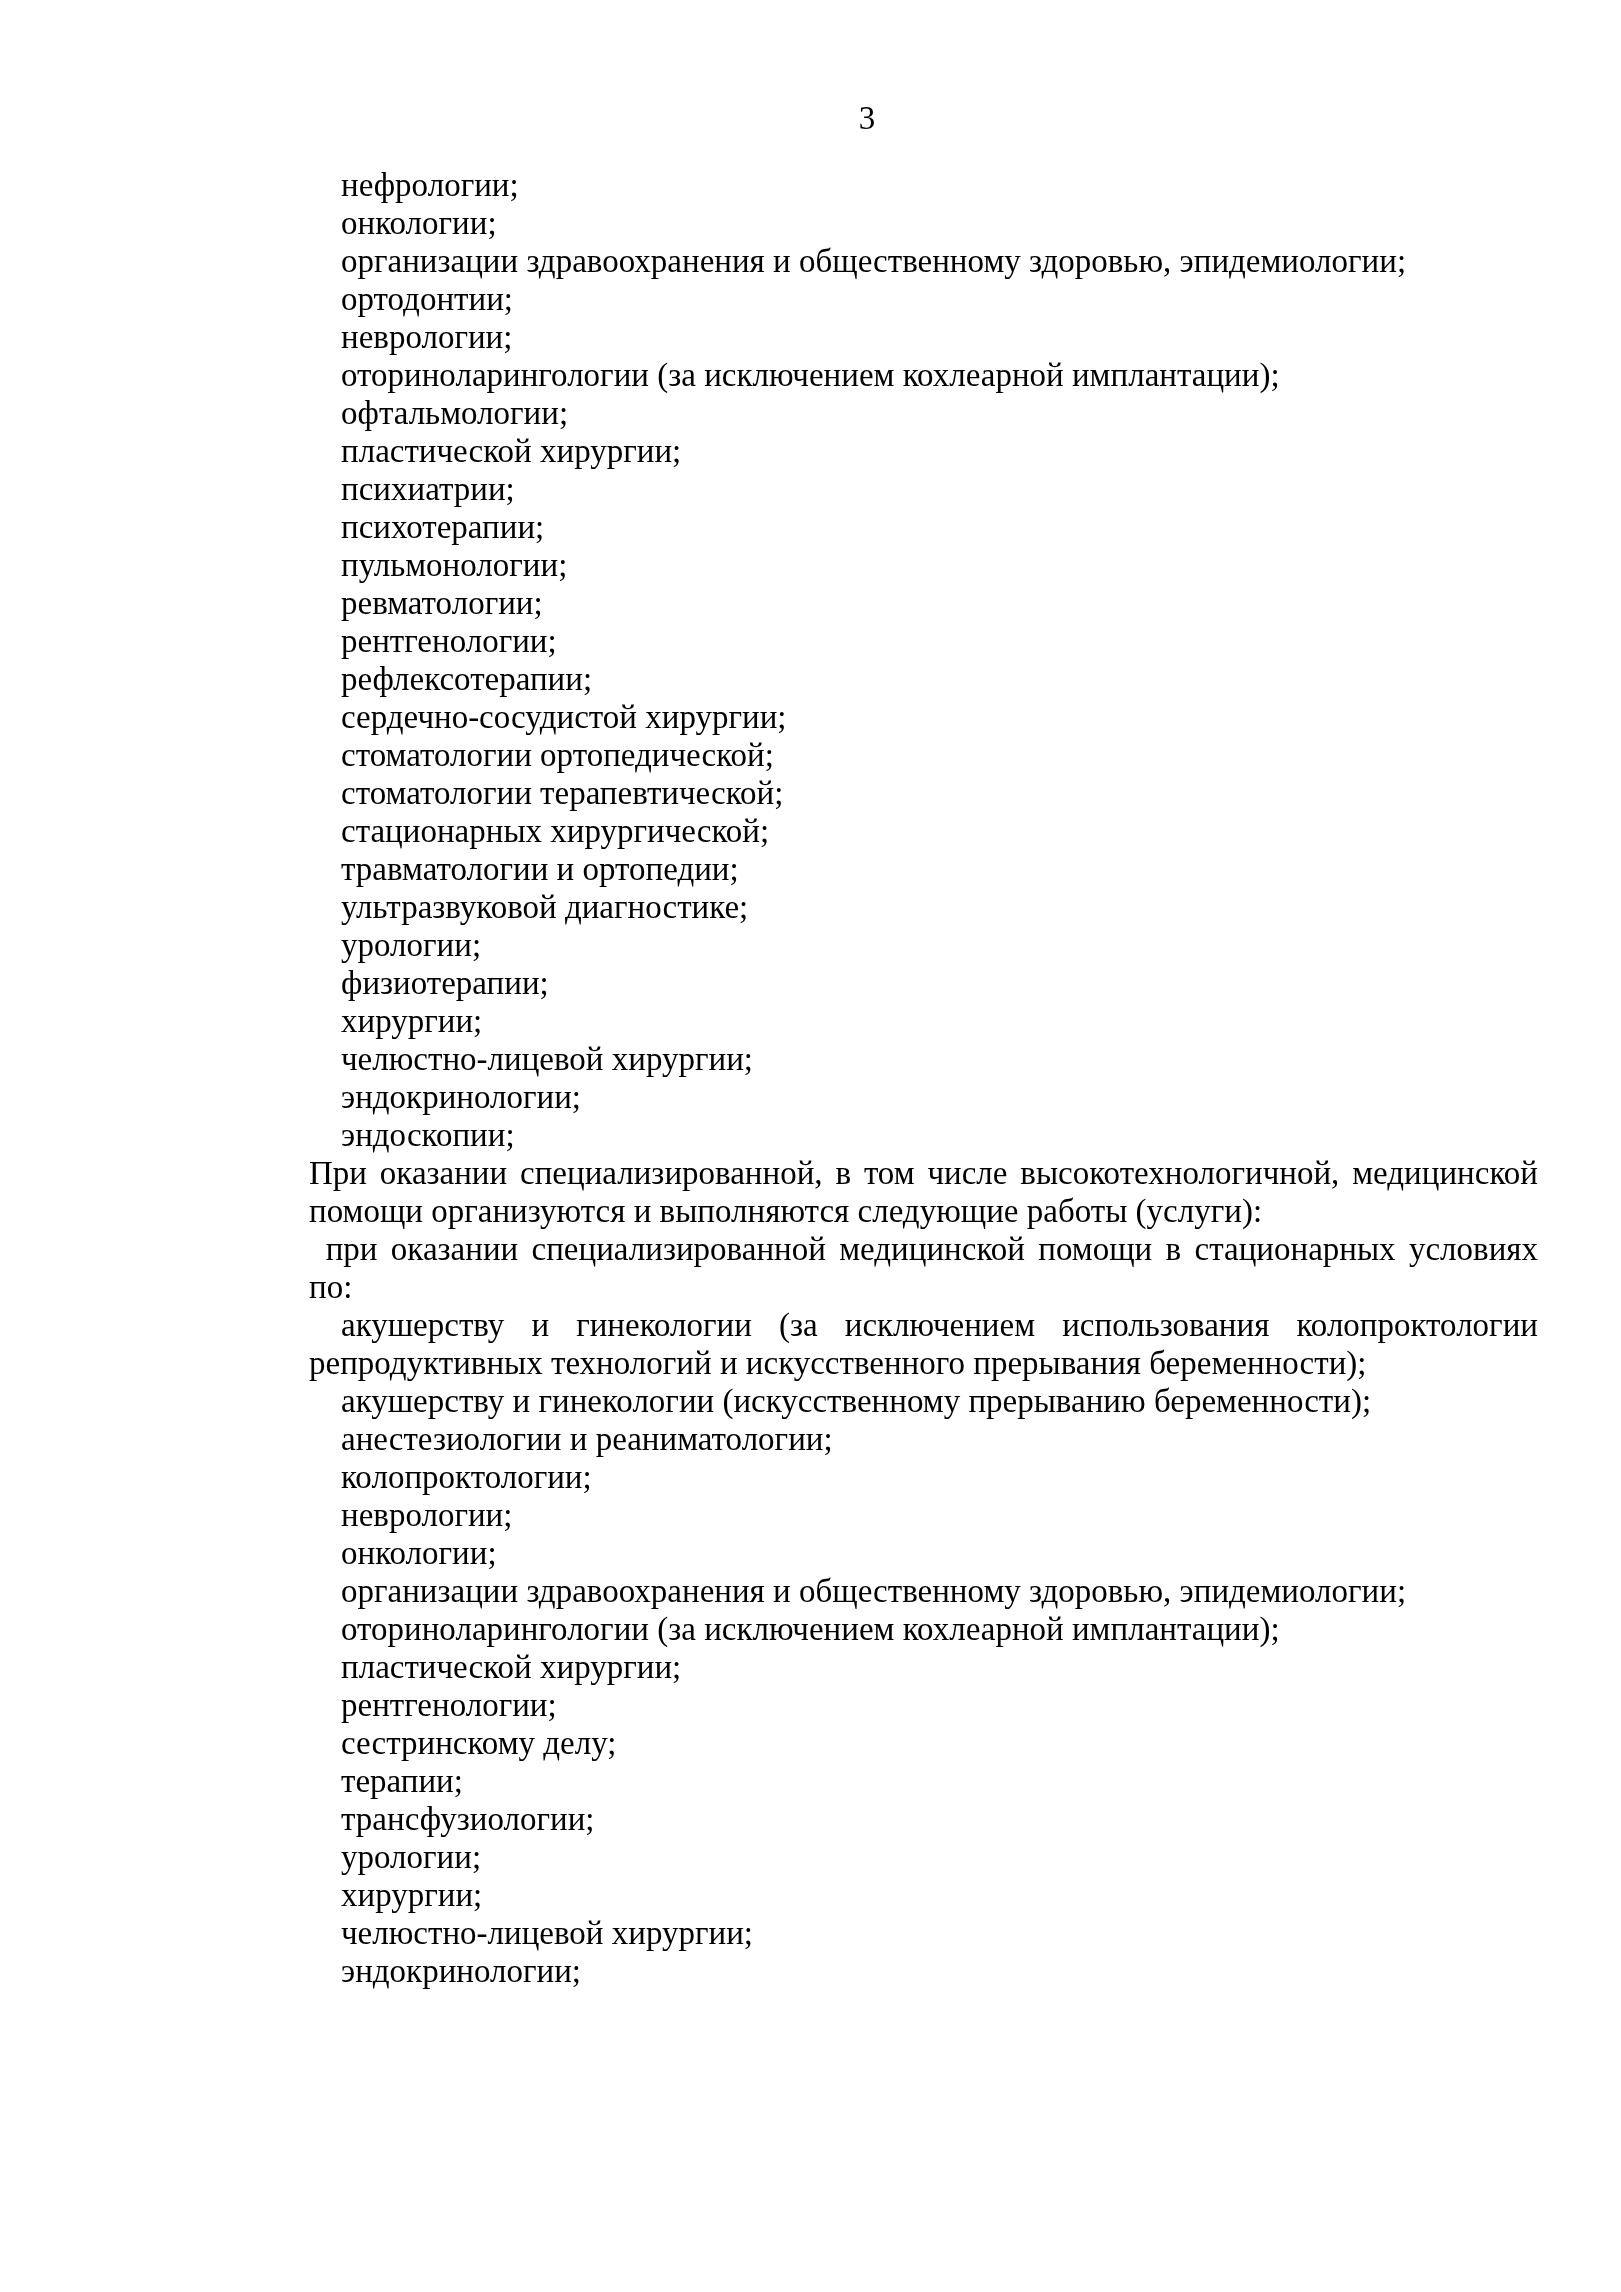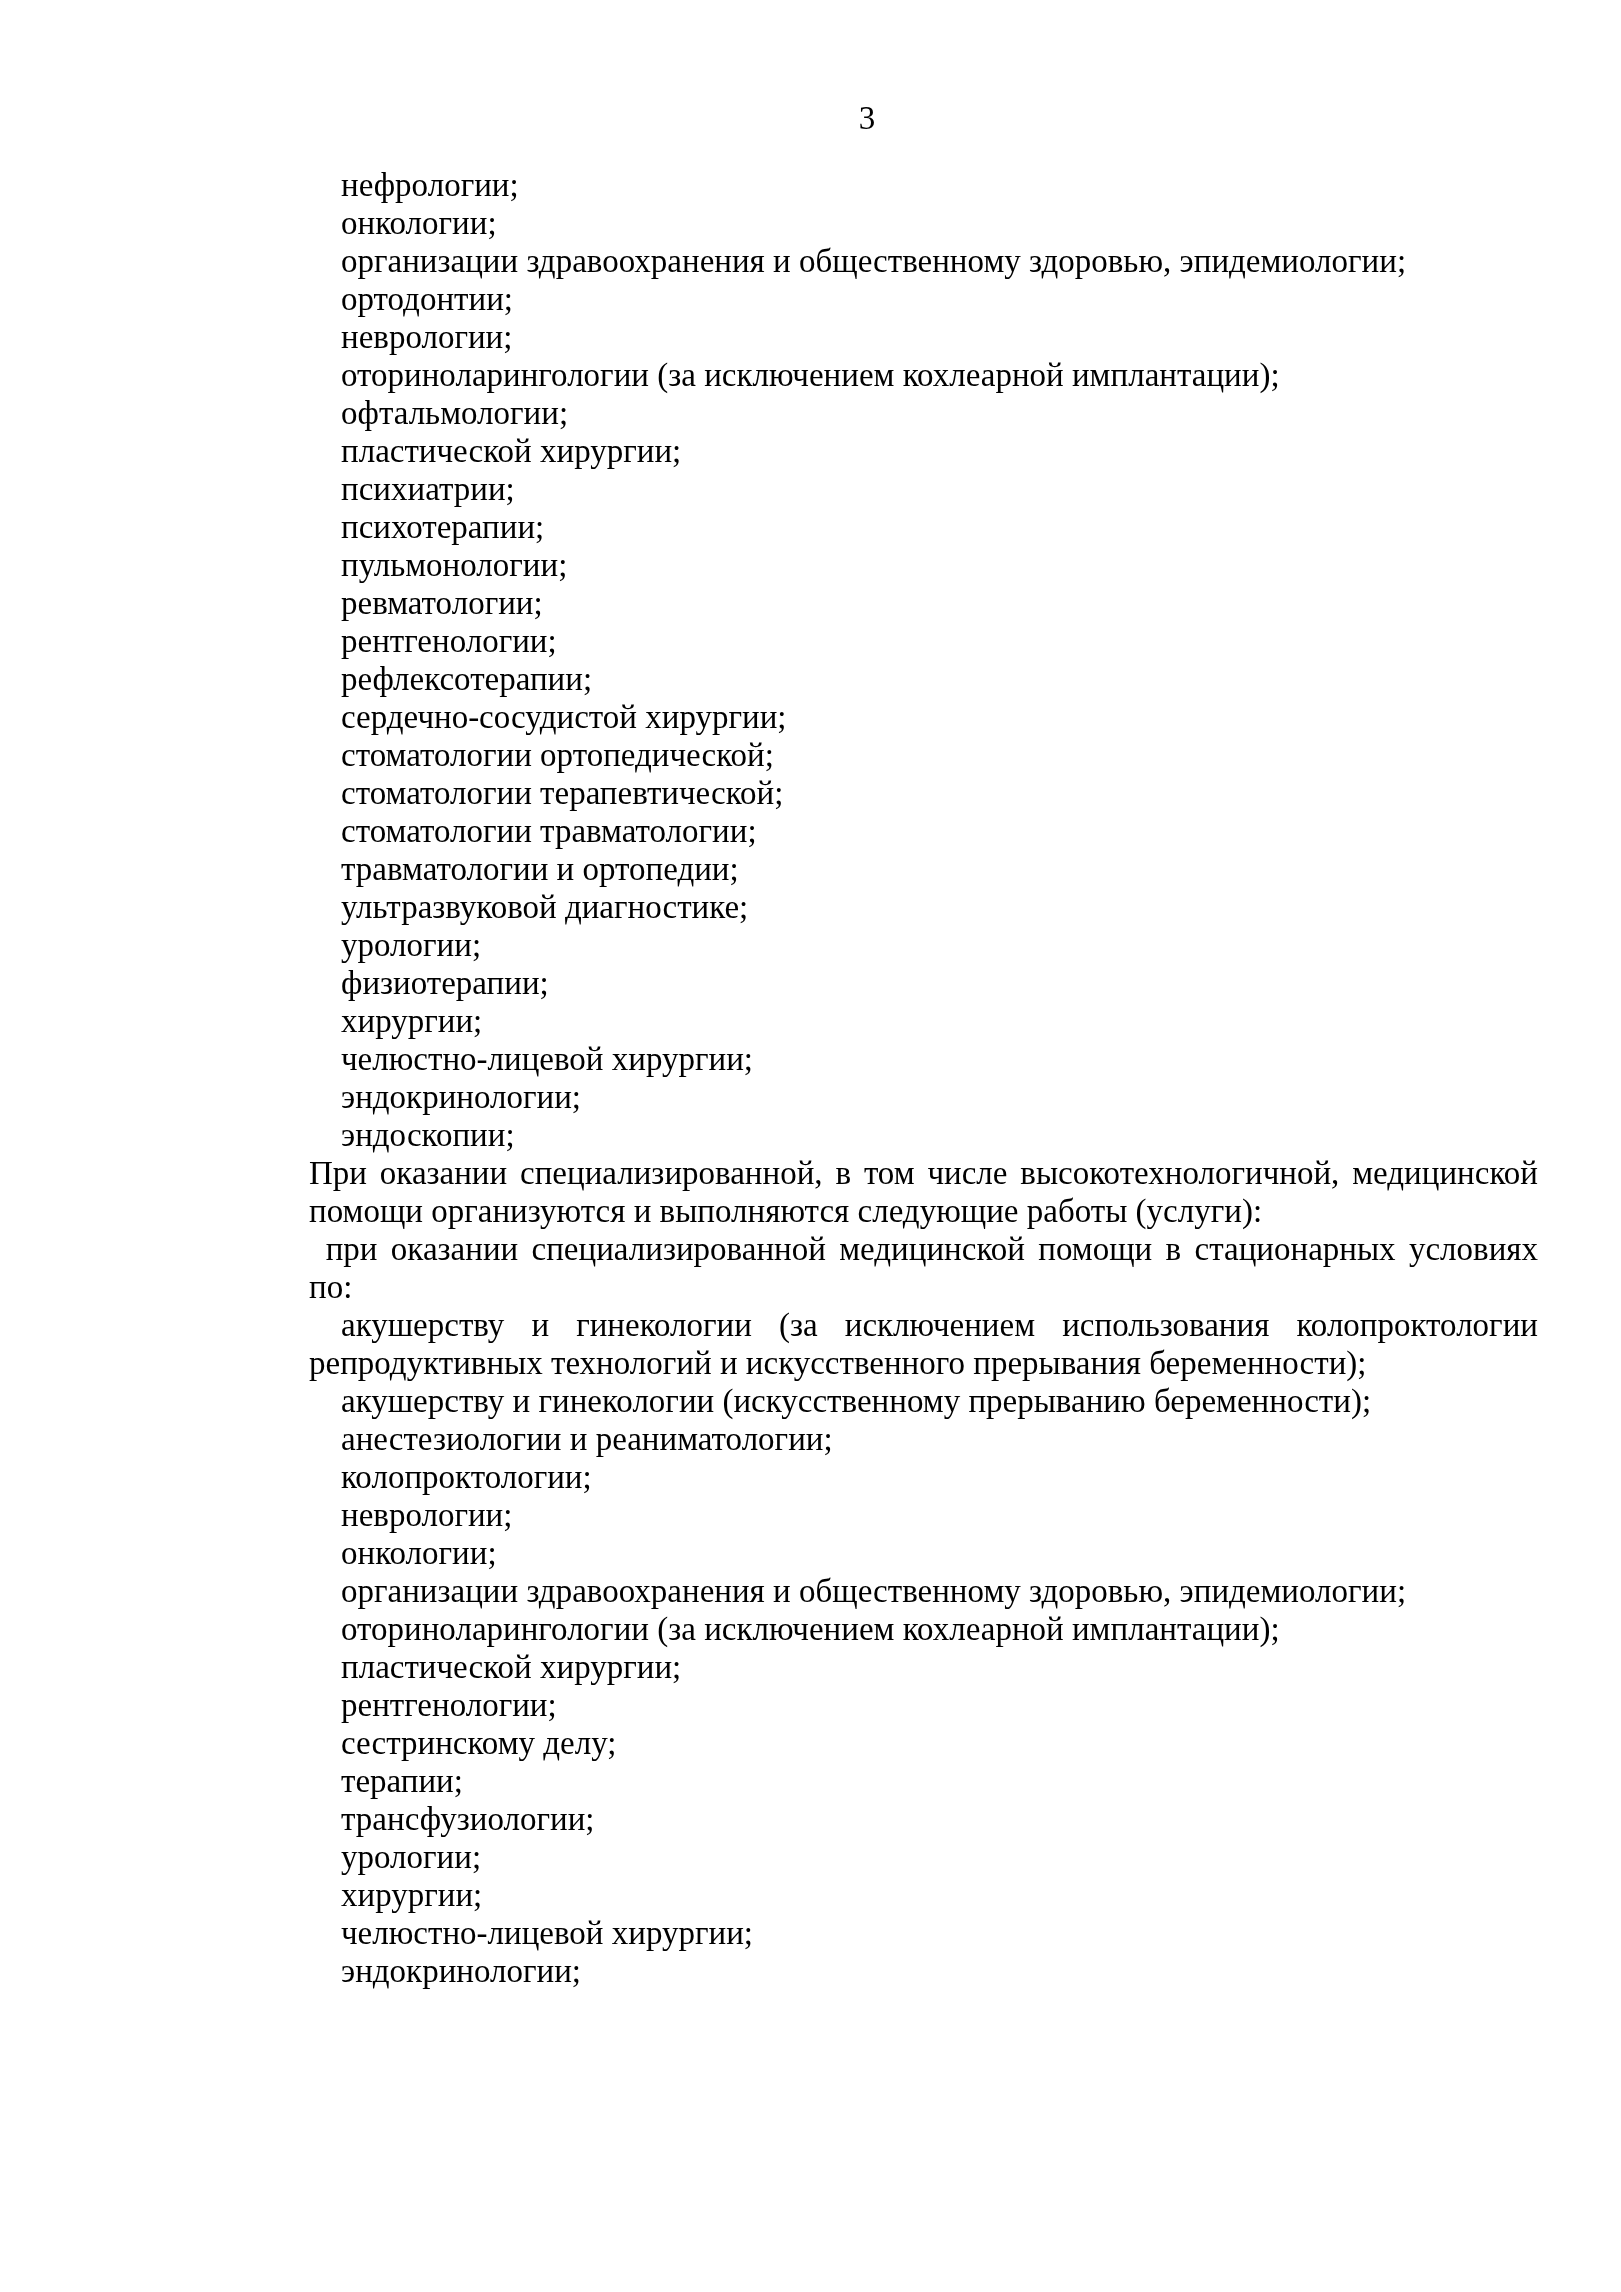--- a/index.html
+++ b/index.html
@@ -61,21 +61,21 @@
       <div class="line ind-item">пластической хирургии;</div>
       <div class="line ind-item">психиатрии;</div>
       <div class="line ind-item">психотерапии;</div>
       <div class="line ind-item">пульмонологии;</div>
       <div class="line ind-item">ревматологии;</div>
       <div class="line ind-item">рентгенологии;</div>
       <div class="line ind-item">рефлексотерапии;</div>
       <div class="line ind-item">сердечно-сосудистой хирургии;</div>
       <div class="line ind-item">стоматологии ортопедической;</div>
       <div class="line ind-item">стоматологии терапевтической;</div>
-      <div class="line ind-item">стоматологии травматологии;</div>
+      <div class="line ind-item">стационарных хирургической;</div>
       <div class="line ind-item">травматологии и ортопедии;</div>
       <div class="line ind-item">ультразвуковой диагностике;</div>
       <div class="line ind-item">урологии;</div>
       <div class="line ind-item">физиотерапии;</div>
       <div class="line ind-item">хирургии;</div>
       <div class="line ind-item">челюстно-лицевой хирургии;</div>
       <div class="line ind-item">эндокринологии;</div>
       <div class="line ind-item">эндоскопии;</div>
       <div class="line justify">
         <span>При</span>

